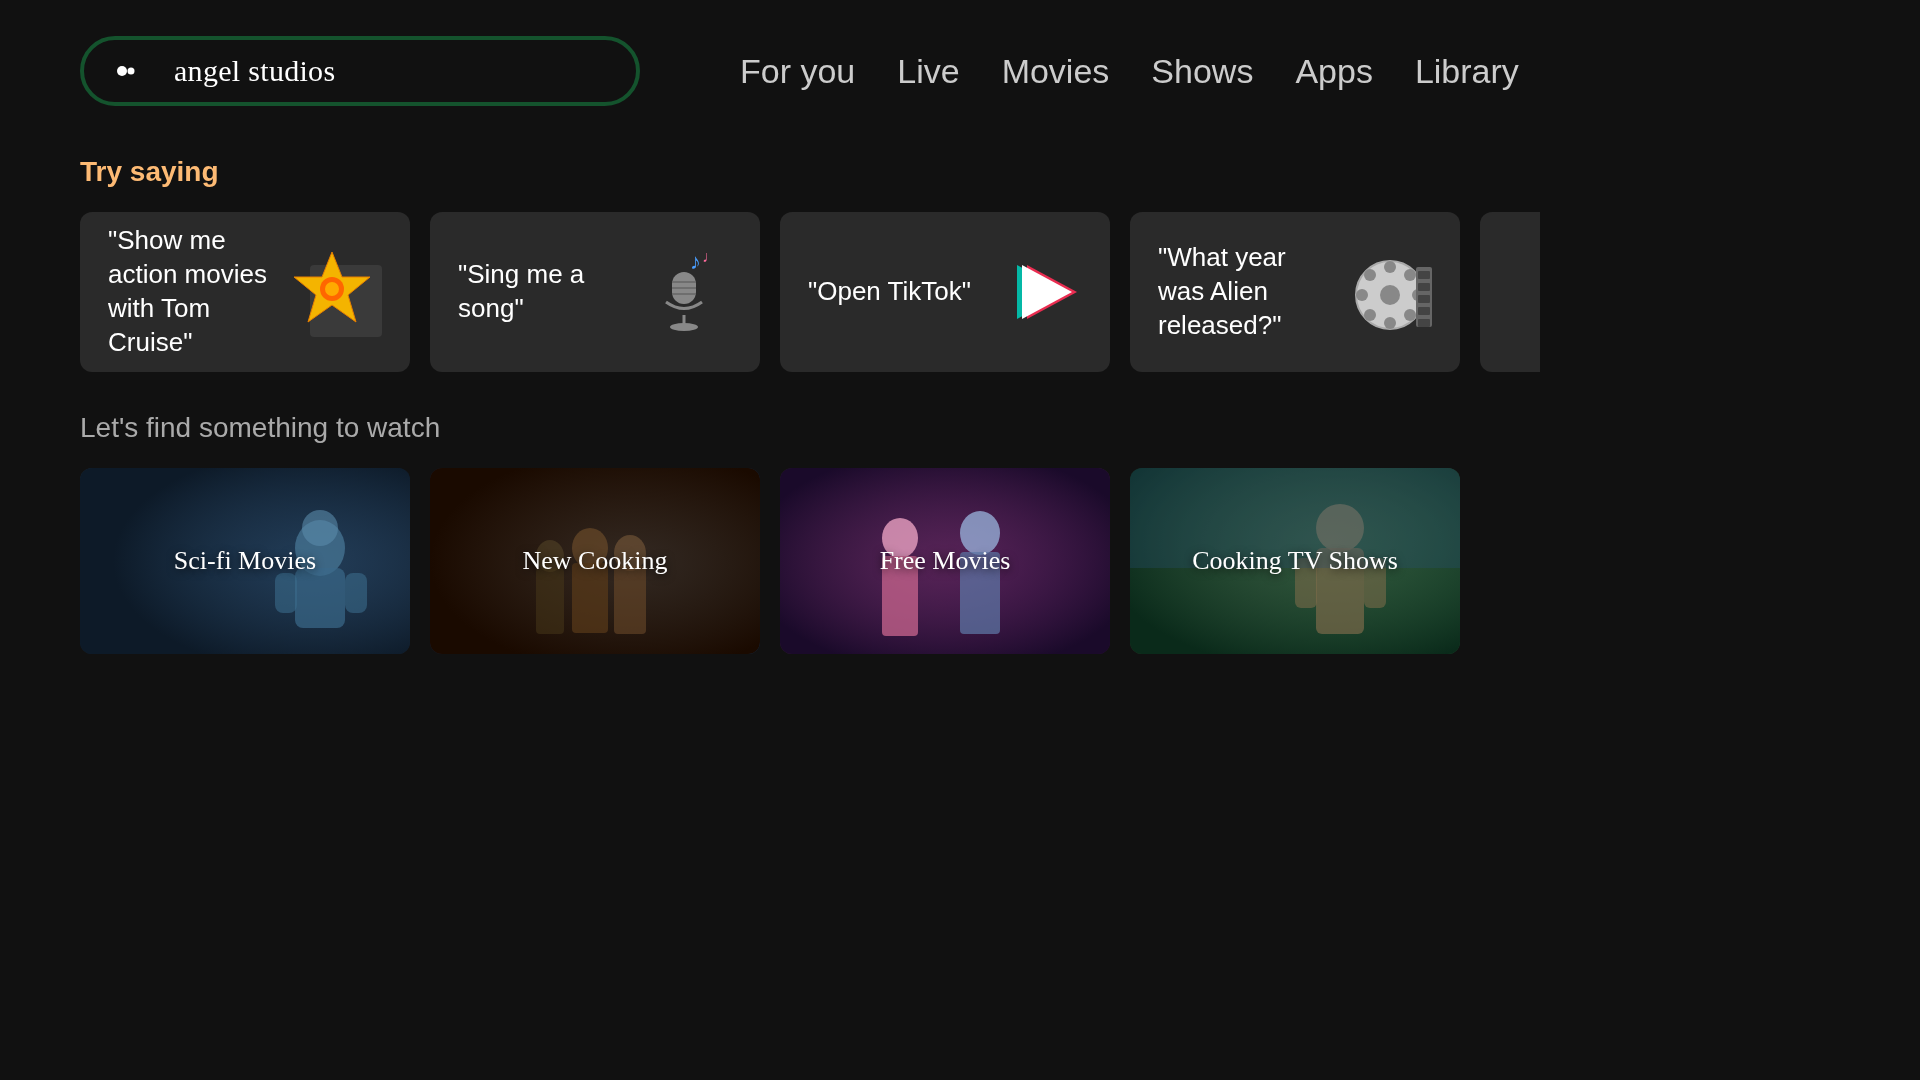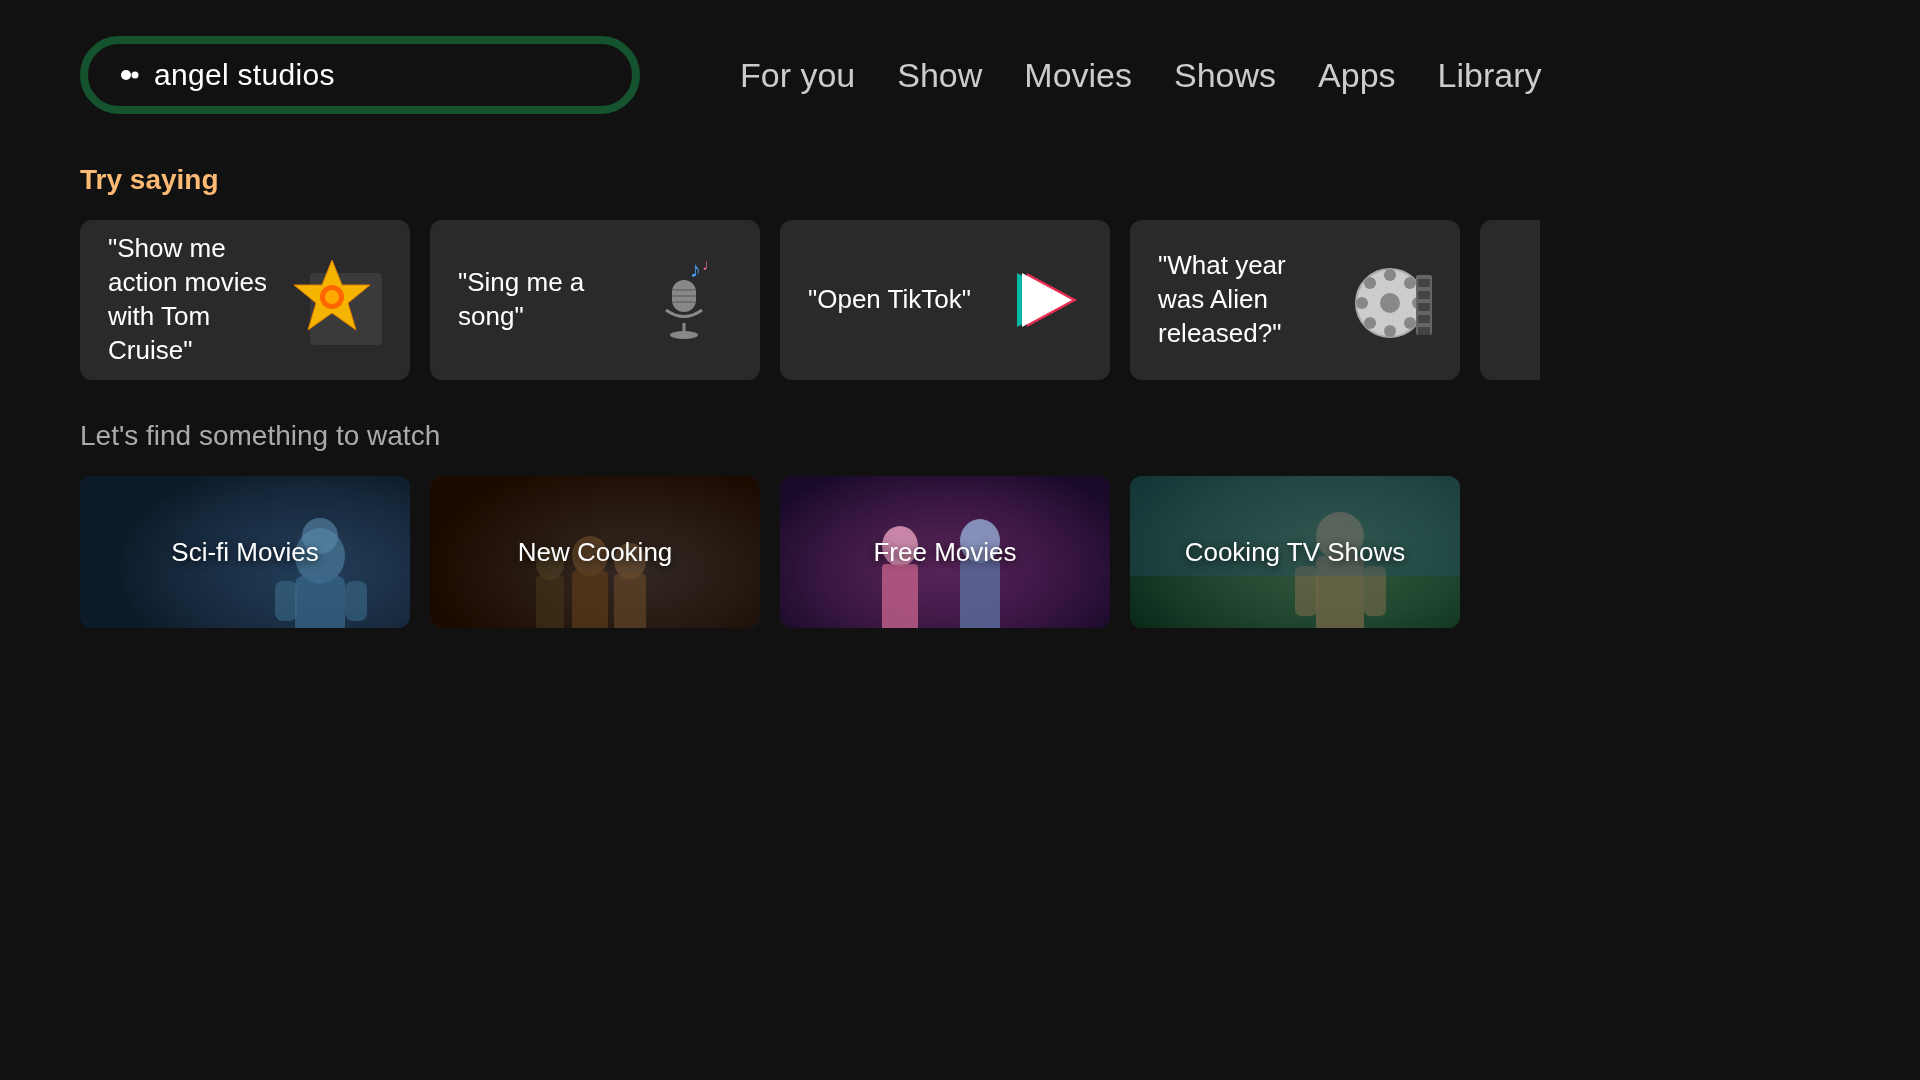--- a/index.html
+++ b/index.html
@@ -18,25 +18,26 @@
       display: flex;
       align-items: center;
       padding: 36px 80px 0 80px;
       gap: 60px;
     }
 
     .search-bar {
       display: flex;
       align-items: center;
       background: transparent;
-      border: 8px solid #14532d;
+      border: 4px solid #14532d;
       border-radius: 40px;
       padding: 14px 28px;
-      gap: 6px;
+      gap: 30px;
       width: 560px;
+      font-family: Liberation Serif, serif;
     }
 
     .google-mic-icon {
       display: flex;
       align-items: center;
       gap: 3px;
       flex-shrink: 0;
     }
 
     .search-text {
@@ -119,26 +120,27 @@
       font-weight: 400;
     }
 
     .watch-cards {
       display: flex;
       gap: 20px;
     }
 
     .watch-card {
       width: 330px;
-      height: 152px;
+      height: 186px;
       border-radius: 12px;
       overflow: hidden;
       position: relative;
       flex-shrink: 0;
       cursor: pointer;
+      font-family: Liberation Serif, serif;
     }
 
     .watch-card-bg {
       width: 100%;
       height: 100%;
       position: absolute;
       top: 0;
       left: 0;
     }
 
@@ -209,21 +211,21 @@
       <svg class="google-mic-svg" viewBox="0 0 32 32" xmlns="http://www.w3.org/2000/svg">
         <circle cx="10" cy="16" r="5" fill="white"></circle>
         <circle cx="19" cy="16" r="3.5" fill="white"></circle>
       </svg>
     </div>
     <span class="search-text">angel studios</span>
   </div>
 
   <nav class="nav-menu">
     <span class="nav-item">For you</span>
-    <span class="nav-item">Show</span>
+    <span class="nav-item">Live</span>
     <span class="nav-item">Movies</span>
     <span class="nav-item">Shows</span>
     <span class="nav-item">Apps</span>
     <span class="nav-item">Library</span>
   </nav>
 </div>
 
 <div class="main">
 
   <div>

